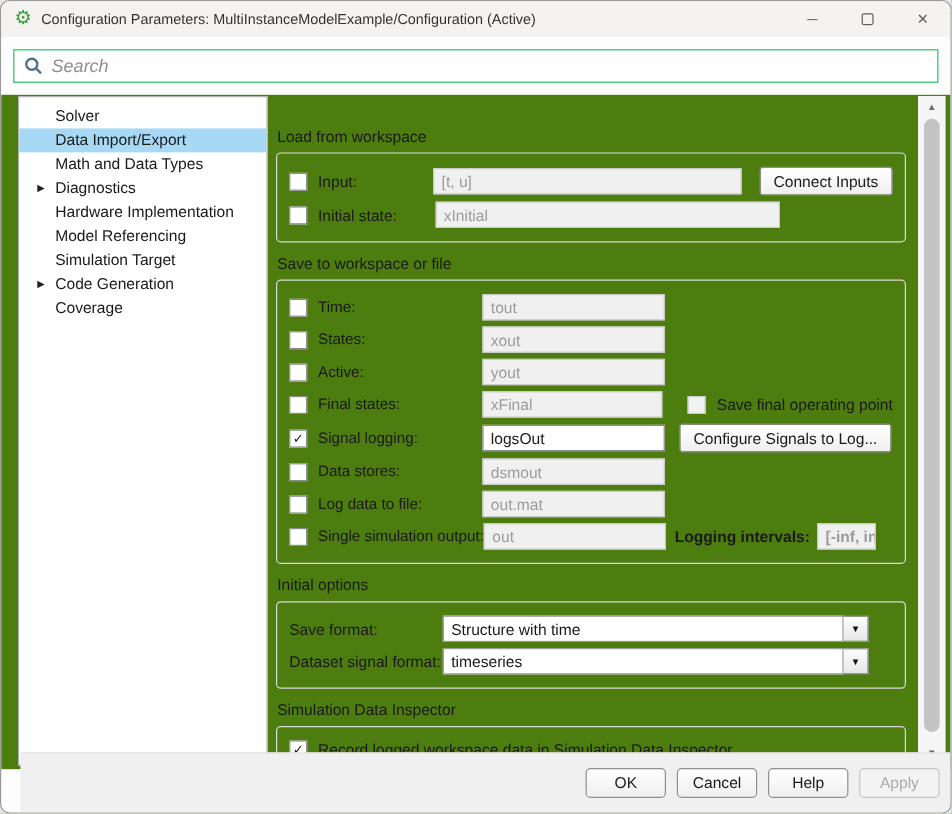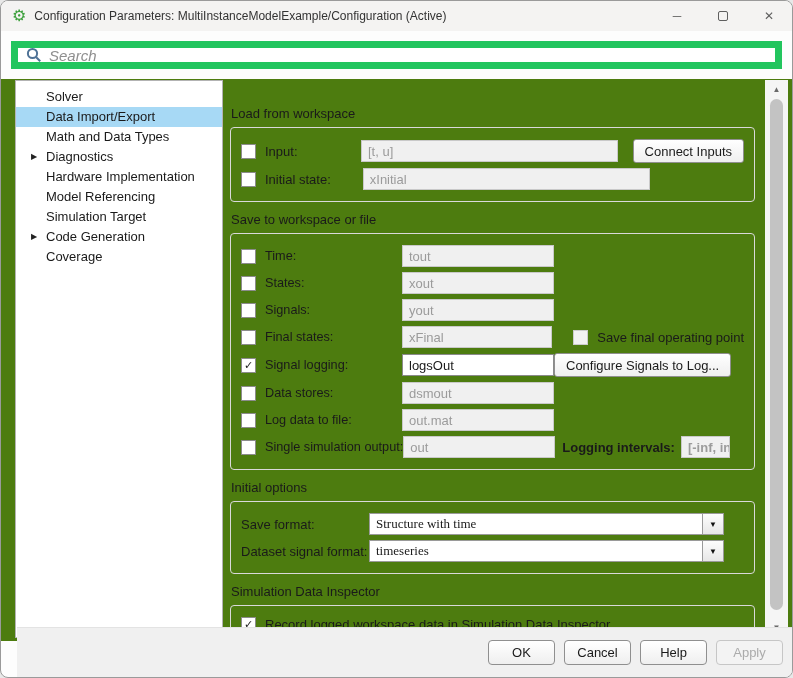--- a/index.html
+++ b/index.html
@@ -13,21 +13,21 @@
   .titlebar { height:30px; background:#f4f3f2; display:flex; align-items:center; padding-left:11px; }
   .title-icon { color:#3da03d; font-size:16px; line-height:1; margin-right:8px; }
   .title-text { font-size:12px; color:#333; }
   .win-controls { margin-left:auto; display:flex; height:100%; }
   .win-btn { width:46px; display:flex; align-items:center; justify-content:center;
              color:#5f5f5f; font-size:12px; cursor:default; }
   .max-box { width:10px; height:10px; border:1px solid #5f5f5f; border-radius:2px; display:block; }
 
   
   .search-wrap { height:48px; padding:10px 10px 10px 10px; background:#fdfdfd; }
-  .searchbox { height:28px; border:7px solid #22c55e; background:#fff; display:flex;
+  .searchbox { height:28px; border:1px solid #22c55e; background:#fff; display:flex;
                align-items:center; padding:0 8px; }
   .search-icon { display:flex; align-items:center; margin-right:7px; }
   .search-input { border:none; outline:none; flex:1; font-size:15px; font-style:italic;
                   color:#444; background:transparent; font-family:"Liberation Sans",sans-serif; }
   .search-input::placeholder { color:#8f8f8f; font-style:italic; }
 
   
   .body { position:relative; height:562px; background:#4d7c0f; }
 
   .tree { position:absolute; left:14px; top:1px; width:208px; height:558px;
@@ -63,21 +63,21 @@
   .f-int  { width:49px; }
 
   .btn { height:24px; border:1px solid #8f8f8f; border-radius:3px;
          background:linear-gradient(#ffffff,#efefef); padding:0 11px; font-size:13px;
          display:inline-flex; align-items:center; justify-content:center; color:#1a1a1a;
          white-space:nowrap; cursor:default; }
   .btn.disabled { color:#ababab; border-color:#c6c6c6; background:#f3f3f3; }
 
   .combo { display:flex; height:22px; width:355px; }
   .combo-field { flex:1; border:1px solid #9a9a9a; background:#fff; padding:0 6px;
-                 display:flex; align-items:center; white-space:nowrap; overflow:hidden;font-family:Liberation Serif, serif; }
+                 display:flex; align-items:center; white-space:nowrap; overflow:hidden; }
   .combo-btn { width:21px; border:1px solid #9a9a9a; border-left:none;
                background:linear-gradient(#fdfdfd,#e7e7e7); display:flex; align-items:center;
                justify-content:center; font-size:8px; color:#111; cursor:default; }
 
   .extra-cb-wrap { display:flex; align-items:center; margin-left:21px; }
   .intervals-wrap { display:flex; align-items:center; margin-left:7px;font-weight:bold; }
   .intervals-wrap .field { margin-left:6px; }
 
   
   .scrollbar { position:absolute; right:4px; top:1px; width:23px; height:558px;
@@ -164,39 +164,39 @@
           <span class="lbl save">Time:</span>
           <span class="field disabled f-save">tout</span>
         </div>
         <div class="row">
           <span class="cb"></span>
           <span class="lbl save">States:</span>
           <span class="field disabled f-save">xout</span>
         </div>
         <div class="row">
           <span class="cb"></span>
-          <span class="lbl save">Signals:</span>
+          <span class="lbl save">Active:</span>
           <span class="field disabled f-save">yout</span>
         </div>
         <div class="row">
           <span class="cb"></span>
           <span class="lbl save">Final states:</span>
           <span class="field disabled f-save">xFinal</span>
           <span class="extra-cb-wrap">
             <span class="cb disabled"></span>
             <span class="lbl">Save final operating point</span>
           </span>
         </div>
         <div class="row">
           <span class="cb">
               <span>✓</span>
             </span>
           <span class="lbl save">Signal logging:</span>
           <span class="field enabled f-save">logsOut</span>
-          <span class="btn" style="">Configure Signals to Log...</span>
+          <span class="btn" style="margin-left:12px;">Configure Signals to Log...</span>
         </div>
         <div class="row">
           <span class="cb"></span>
           <span class="lbl save">Data stores:</span>
           <span class="field disabled f-save">dsmout</span>
         </div>
         <div class="row">
           <span class="cb"></span>
           <span class="lbl save">Log data to file:</span>
           <span class="field disabled f-save">out.mat</span>

